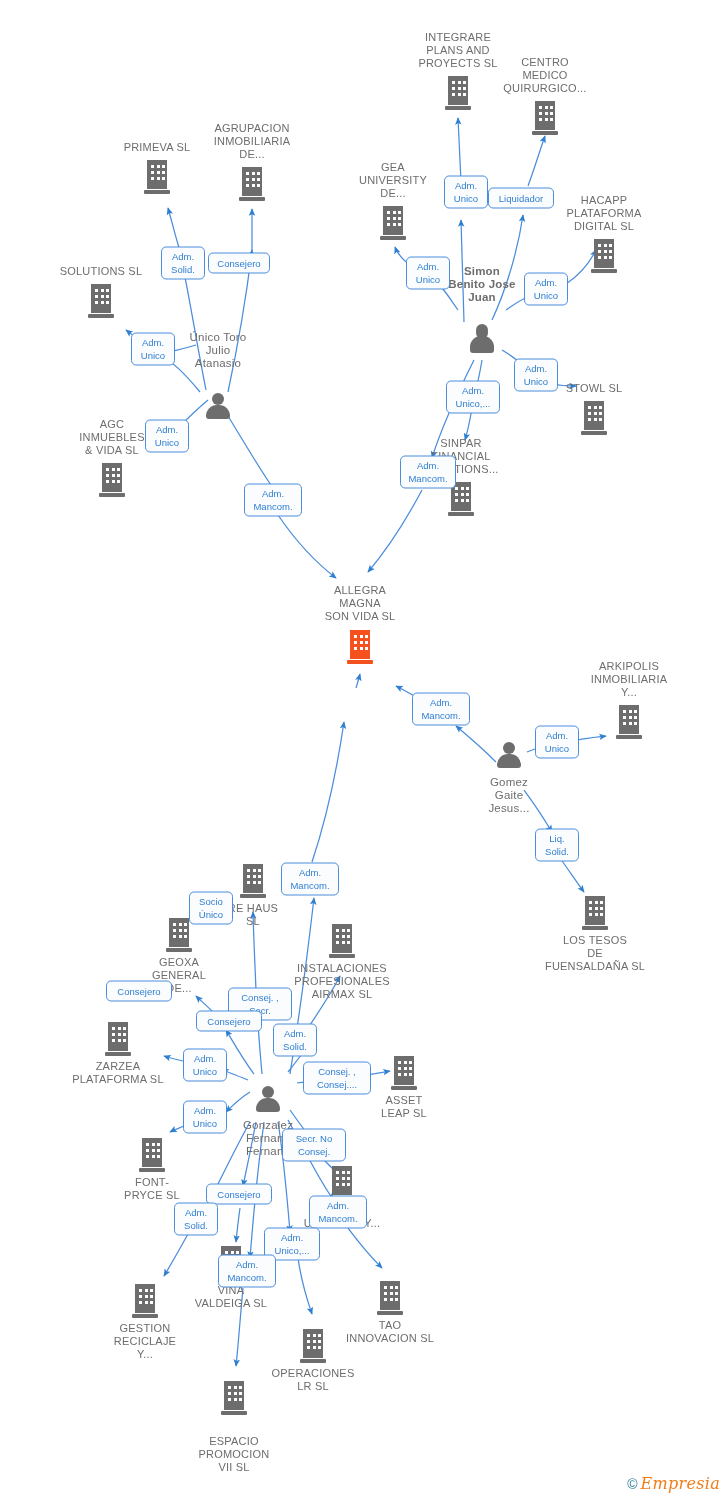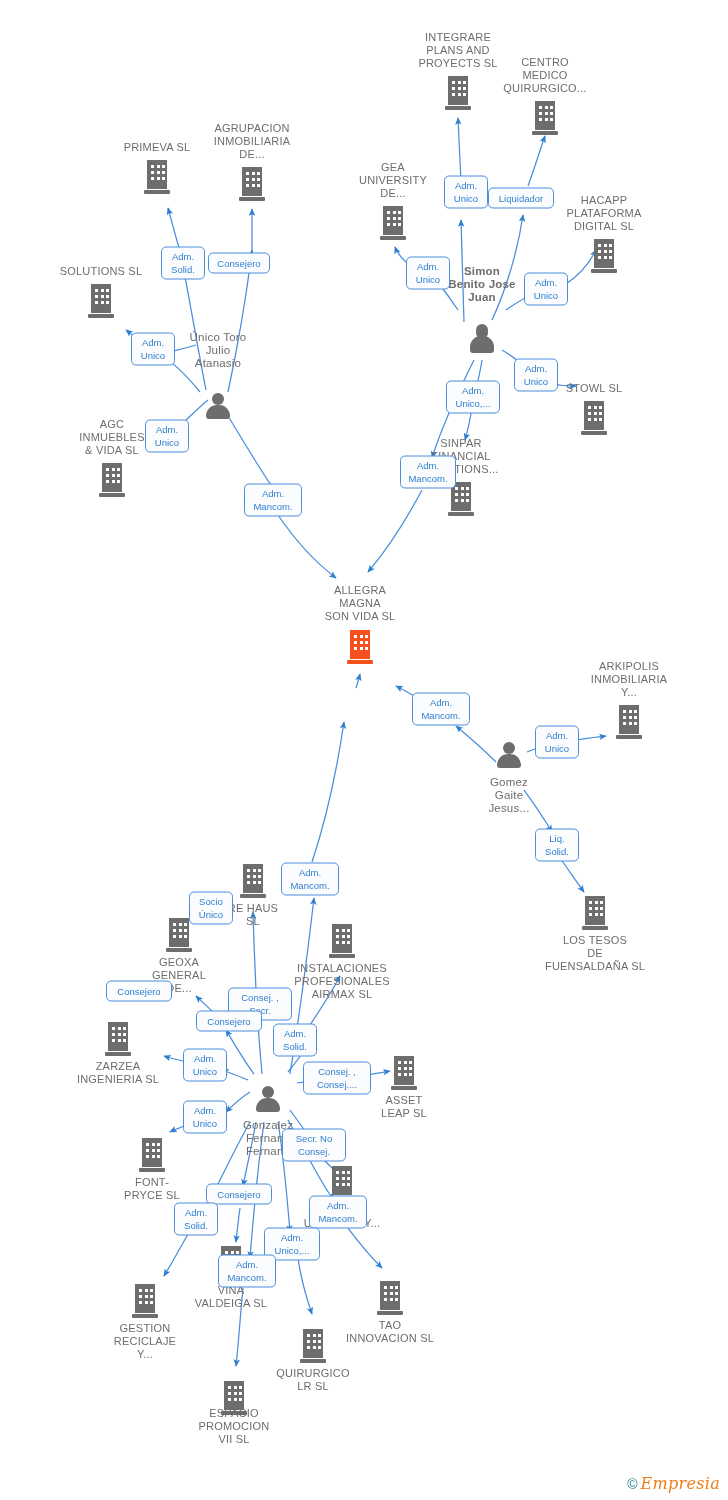--- a/index.html
+++ b/index.html
@@ -542,21 +542,21 @@
         <span class="win" style="left:7px;top:11px;"></span>
           <span class="win" style="left:12.5px;top:11px;"></span>
           <span class="win" style="left:18px;top:11px;"></span>
         <span class="win" style="left:7px;top:17px;"></span>
           <span class="win" style="left:12.5px;top:17px;"></span>
           <span class="win" style="left:18px;top:17px;"></span>
         <div class="base"></div>
         </div>
     </div>
     <div class="caption" style="top:38px;">ZARZEA
-INGENIERIA SL</div>
+PLATAFORMA SL</div>
   </div>
 
   <div class="node company" style="left:404px;top:1056px;">
     <div class="glyph" style="top:0px;">
       <div class="bld">
           <div class="body"></div>
         <span class="win" style="left:7px;top:5px;"></span>
           <span class="win" style="left:12.5px;top:5px;"></span>
           <span class="win" style="left:18px;top:5px;"></span>
         <span class="win" style="left:7px;top:11px;"></span>
@@ -694,41 +694,41 @@
           <span class="win" style="left:18px;top:5px;"></span>
         <span class="win" style="left:7px;top:11px;"></span>
           <span class="win" style="left:12.5px;top:11px;"></span>
           <span class="win" style="left:18px;top:11px;"></span>
         <span class="win" style="left:7px;top:17px;"></span>
           <span class="win" style="left:12.5px;top:17px;"></span>
           <span class="win" style="left:18px;top:17px;"></span>
         <div class="base"></div>
         </div>
     </div>
-    <div class="caption" style="top:38px;">QUIRURGICO
+    <div class="caption" style="top:38px;">OPERACIONES
 LR  SL</div>
   </div>
 
   <div class="node company" style="left:234px;top:1381px;">
     <div class="glyph" style="top:0px;">
       <div class="bld">
           <div class="body"></div>
         <span class="win" style="left:7px;top:5px;"></span>
           <span class="win" style="left:12.5px;top:5px;"></span>
           <span class="win" style="left:18px;top:5px;"></span>
         <span class="win" style="left:7px;top:11px;"></span>
           <span class="win" style="left:12.5px;top:11px;"></span>
           <span class="win" style="left:18px;top:11px;"></span>
         <span class="win" style="left:7px;top:17px;"></span>
           <span class="win" style="left:12.5px;top:17px;"></span>
           <span class="win" style="left:18px;top:17px;"></span>
         <div class="base"></div>
         </div>
     </div>
-    <div class="caption" style="top:26px;">ESPACIO
+    <div class="caption" style="top:54px;">ESPACIO
 PROMOCION
 VII  SL</div>
   </div>
 
   <div class="role" style="left:183px;top:263px;width:44px;">Adm.
 Solid.</div>
   <div class="role one" style="left:239px;top:263px;width:62px;">Consejero</div>
   <div class="role" style="left:153px;top:349px;width:44px;">Adm.
 Unico</div>
   <div class="role" style="left:167px;top:436px;width:44px;">Adm.

